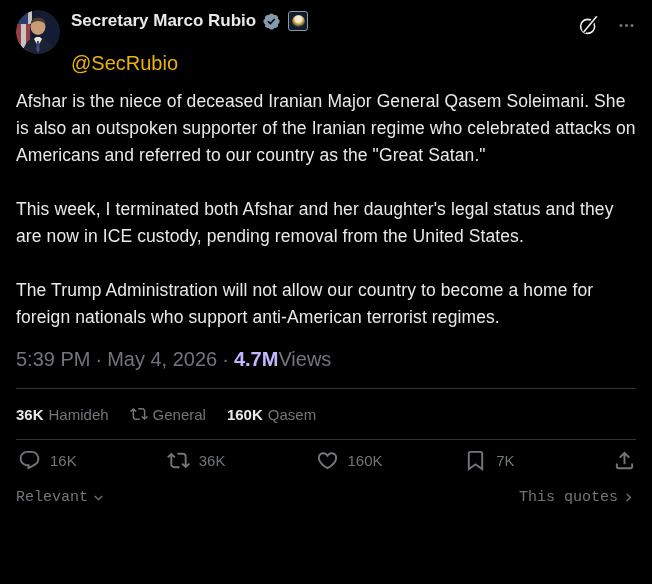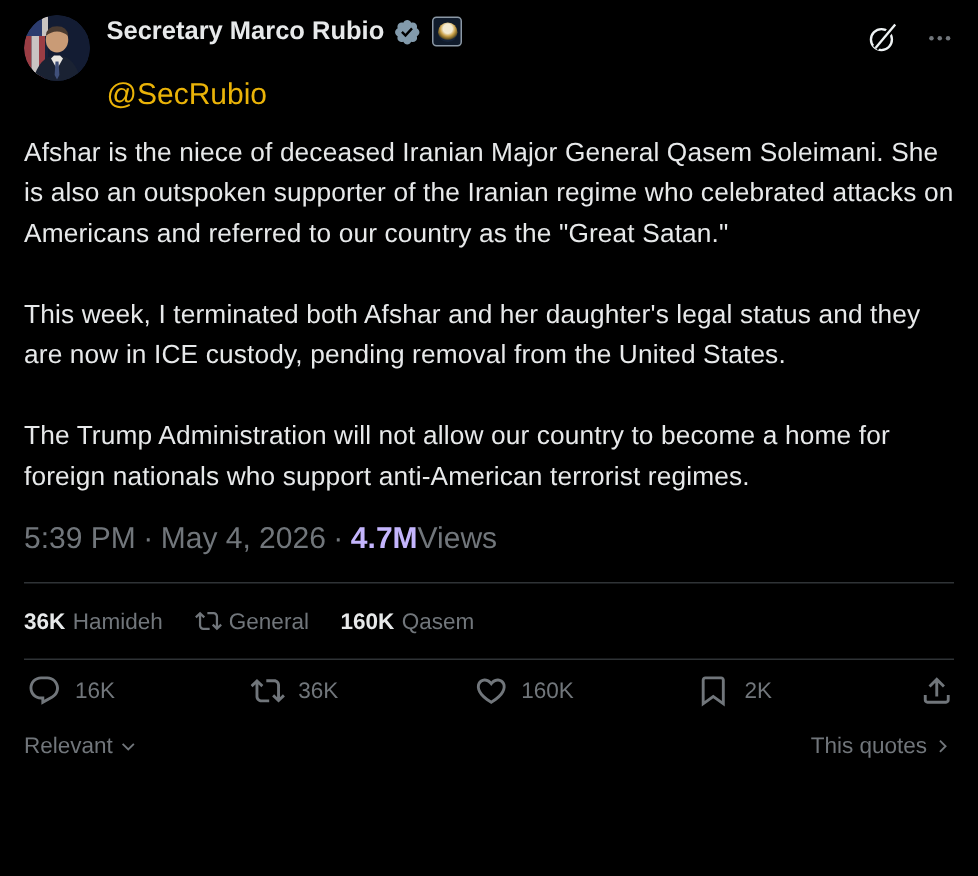--- a/index.html
+++ b/index.html
@@ -91,21 +91,21 @@
     display: flex; align-items: center; gap: 9px;
     color: #71767b; font-size: 15px;
     cursor: pointer;
   }
   .action-group.share { flex: 0 0 auto; }
   .action-group svg { display: block; }
   
   .footer {
     display: flex; justify-content: space-between; align-items: center;
     padding: 8px 16px 0 16px;
-    font-size: 15px; color: #71767b;
+    font-size: 15px; color: #71767b; font-family: Liberation Mono, monospace;
   }
   .footer .left, .footer .right {
     display: flex; align-items: center; gap: 3px; cursor: pointer;
   }
 </style>
 </head>
 <body>
 
 <div class="post">
 
@@ -217,21 +217,21 @@
     <div class="action-group">
       <svg width="23" height="23" viewBox="0 0 24 24">
         <path fill="#71767b" d="M16.697 5.5c-1.222-.06-2.679.51-3.89 2.16l-.805 1.09-.806-1.09C9.984 6.01 8.526 5.44 7.304 5.5c-1.243.07-2.349.78-2.91 1.91-.552 1.12-.633 2.78.479 4.82 1.074 1.97 3.257 4.27 7.129 6.61 3.87-2.34 6.052-4.64 7.126-6.61 1.111-2.04 1.03-3.7.477-4.82-.561-1.13-1.666-1.84-2.908-1.91zm4.187 7.69c-1.351 2.48-4.001 5.12-8.379 7.67l-.503.3-.504-.3c-4.379-2.55-7.029-5.19-8.382-7.67-1.36-2.5-1.41-4.86-.514-6.67.887-1.79 2.647-2.91 4.601-3.01 1.651-.09 3.368.56 4.798 2.01 1.429-1.45 3.146-2.1 4.796-2.01 1.954.1 3.714 1.22 4.601 3.01.896 1.81.846 4.17-.514 6.67z"></path>
       </svg>
       <span>160K</span>
     </div>
     <div class="action-group">
       <svg width="23" height="23" viewBox="0 0 24 24">
         <path fill="#71767b" d="M4 4.5C4 3.12 5.119 2 6.5 2h11C18.881 2 20 3.12 20 4.5v18.44l-8-5.71-8 5.71V4.5zM6.5 4c-.276 0-.5.22-.5.5v14.56l6-4.29 6 4.29V4.5c0-.28-.224-.5-.5-.5h-11z"></path>
       </svg>
-      <span>2K</span>
+      <span>7K</span>
     </div>
     <div class="action-group share">
       <svg width="23" height="23" viewBox="0 0 24 24">
         <path fill="#71767b" d="M12 2.59l5.7 5.7-1.41 1.42L13 6.41V16h-2V6.41l-3.3 3.3-1.41-1.42L12 2.59zM21 15l-.02 3.51c0 1.38-1.12 2.49-2.5 2.49H5.5C4.11 21 3 19.88 3 18.5V15h2v3.5c0 .28.22.5.5.5h12.98c.28 0 .5-.22.5-.5L19 15h2z"></path>
       </svg>
     </div>
   </div>
 
   <div class="footer">
     <div class="left">

